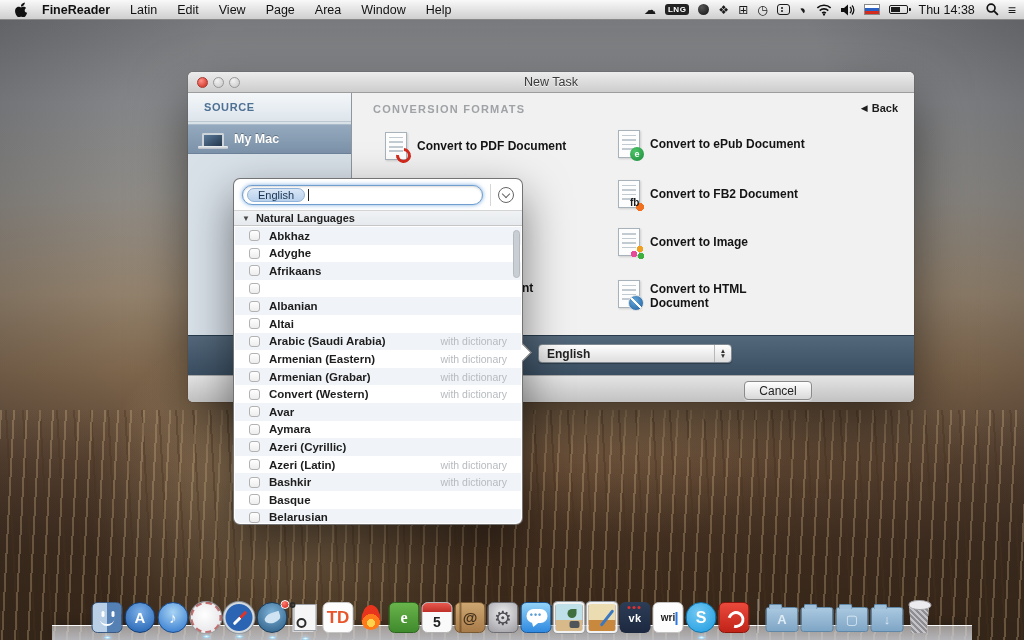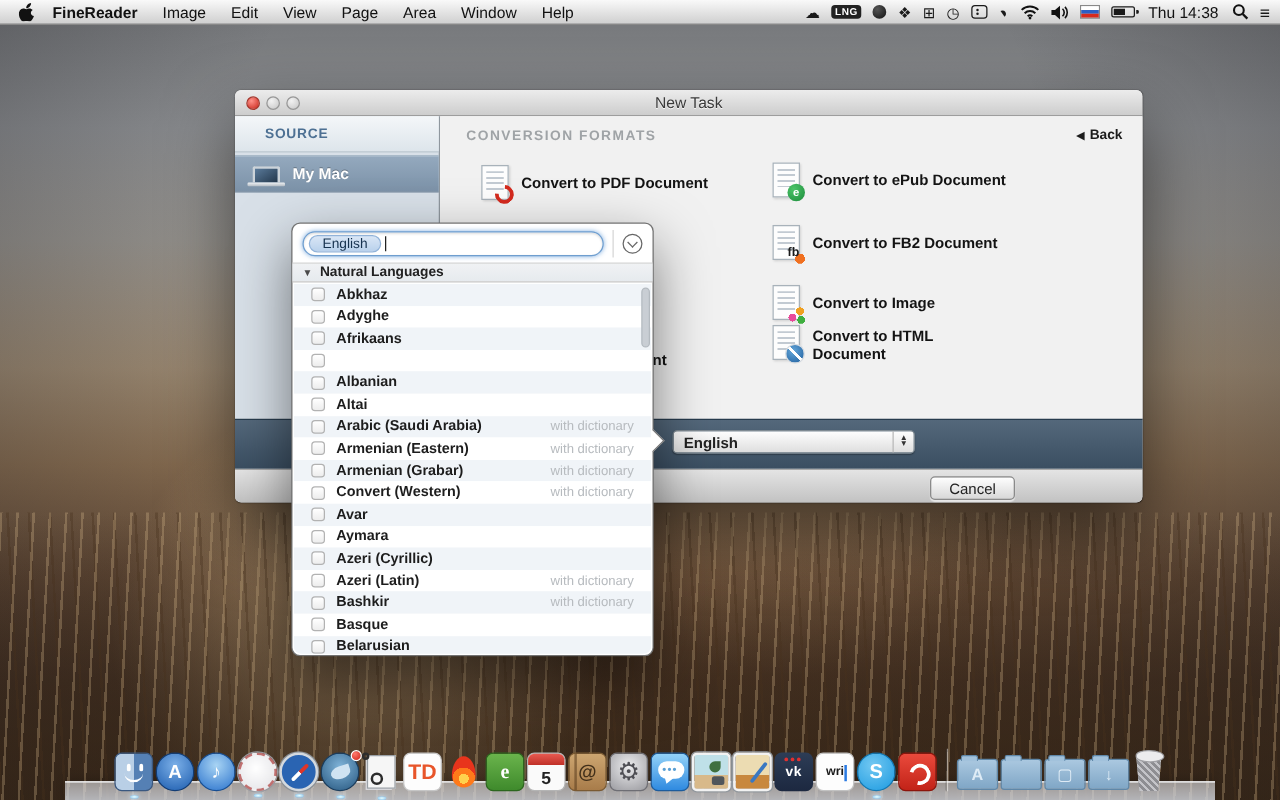--- a/index.html
+++ b/index.html
@@ -48,21 +48,21 @@
     background:linear-gradient(#ececec,#cdcdcd); border-bottom:1px solid #9d9d9d;
     display:flex; align-items:center; justify-content:center; }
   .tb-title { font-size:12.5px; color:#3a3a3a; text-shadow:0 1px 0 rgba(255,255,255,.8); }
   .lights { position:absolute; left:9px; top:5px; display:flex; gap:5px; }
   .light { width:11px; height:11px; border-radius:50%; }
   .light.red { background:radial-gradient(circle at 35% 30%, #ff9189, #d8453a 70%); border:1px solid #a6392f; }
   .light.dis { background:radial-gradient(circle at 35% 30%, #f2f2f2, #c6c6c6); border:1px solid #979797; }
 
   .sidebar { position:absolute; left:0; top:21px; width:164px; height:242px; background:#d8e0e8; border-right:1px solid #8f979e; }
   .sb-header { height:29px; background:linear-gradient(#f4f7f9,#dde5eb); border-bottom:1px solid #bcc7d0;
-    display:flex; align-items:center; padding-left:24px; font-size:11px; font-weight:bold; letter-spacing:.6px; color:#4d7093; }
+    display:flex; align-items:center; padding-left:16px; font-size:11px; font-weight:bold; letter-spacing:.6px; color:#4d7093; }
   .sb-item { margin-top:2px; height:30px; display:flex; align-items:center; gap:10px; padding-left:14px;
     font-size:12.5px; font-weight:bold; color:#fff; text-shadow:0 -1px 0 rgba(0,0,0,.30);
     background:linear-gradient(#94a9be,#7c92a8); border-top:1px solid #a9bac9; border-bottom:1px solid #6d8298; }
   .laptop { position:relative; width:22px; height:13px; border:2px solid #ccd3d9; border-bottom:none; border-radius:2px 2px 0 0;
     background:linear-gradient(145deg,#5a7a9a,#23374b); }
   .laptop::after { content:""; position:absolute; left:-6px; right:-6px; bottom:-3px; height:3px;
     background:linear-gradient(#f0f3f5,#b4bcc4); border-radius:1px; }
 
   .main { position:absolute; left:165px; top:21px; right:0; height:242px; background:#f1f1f1; }
   .main-header { position:absolute; top:10px; left:20px; font-size:11px; font-weight:bold; letter-spacing:1.2px; color:#9fa3a6; }
@@ -229,21 +229,21 @@
 
 <div class="menubar">
   <div class="mb-left">
     <span class="apple">
       <svg width="13" height="15" viewBox="0 0 15 18">
           <path fill="#111" d="M11.5 0.5c.2 1.3-.5 2.6-1.3 3.5-.8.9-2.1 1.6-3.3 1.5-.2-1.2.5-2.5 1.2-3.3C9 1.3 10.4.6 11.5.5zM14.3 13c-.4 1.2-.9 2.3-1.7 3.4-.7 1-1.5 2-2.7 2-1.1 0-1.5-.7-2.8-.7-1.3 0-1.7.7-2.8.7-1.2 0-2.1-1.1-2.8-2.1C-.3 13.5-.9 9.9.7 7.6 1.5 6.4 2.8 5.7 4 5.7c1.2 0 2 .7 3 .7 1 0 1.6-.7 3-.7 1.1 0 2.3.6 3.1 1.6-2.7 1.5-2.3 5.3 1.2 5.7z"></path>
         </svg>
     </span>
     <span class="mitem app">FineReader</span>
     <span id="menu-items" style="display:flex">
-        <span class="mitem">Image</span>
+        <span class="mitem">Latin</span>
         <span class="mitem">Edit</span>
         <span class="mitem">View</span>
         <span class="mitem">Page</span>
         <span class="mitem">Area</span>
         <span class="mitem">Window</span>
         <span class="mitem">Help</span>
       </span>
   </div>
   <div class="mb-right">
     <span class="sicon">☁</span>
@@ -323,21 +323,21 @@
         <span class="fmt-label">Convert to ePub Document</span>
       </div>
       <div class="fmt" style="left: 430px; top: 108px;">
         <span class="fmt-icon fb2"></span>
         <span class="fmt-label">Convert to FB2 Document</span>
       </div>
       <div class="fmt" style="left: 430px; top: 156px;">
         <span class="fmt-icon image"></span>
         <span class="fmt-label">Convert to Image</span>
       </div>
-      <div class="fmt" style="left: 430px; top: 188px;">
+      <div class="fmt" style="left: 430px; top: 208px;">
         <span class="fmt-icon html"></span>
         <span class="fmt-label wrap">Convert to HTML Document</span>
       </div>
     </div>
   <span class="fragment" style="left:334px; top:209px;">nt</span>
 
   <div class="darkbar">
     <div class="popup">
       <span class="popup-val">English</span>
       <span class="popup-step">

